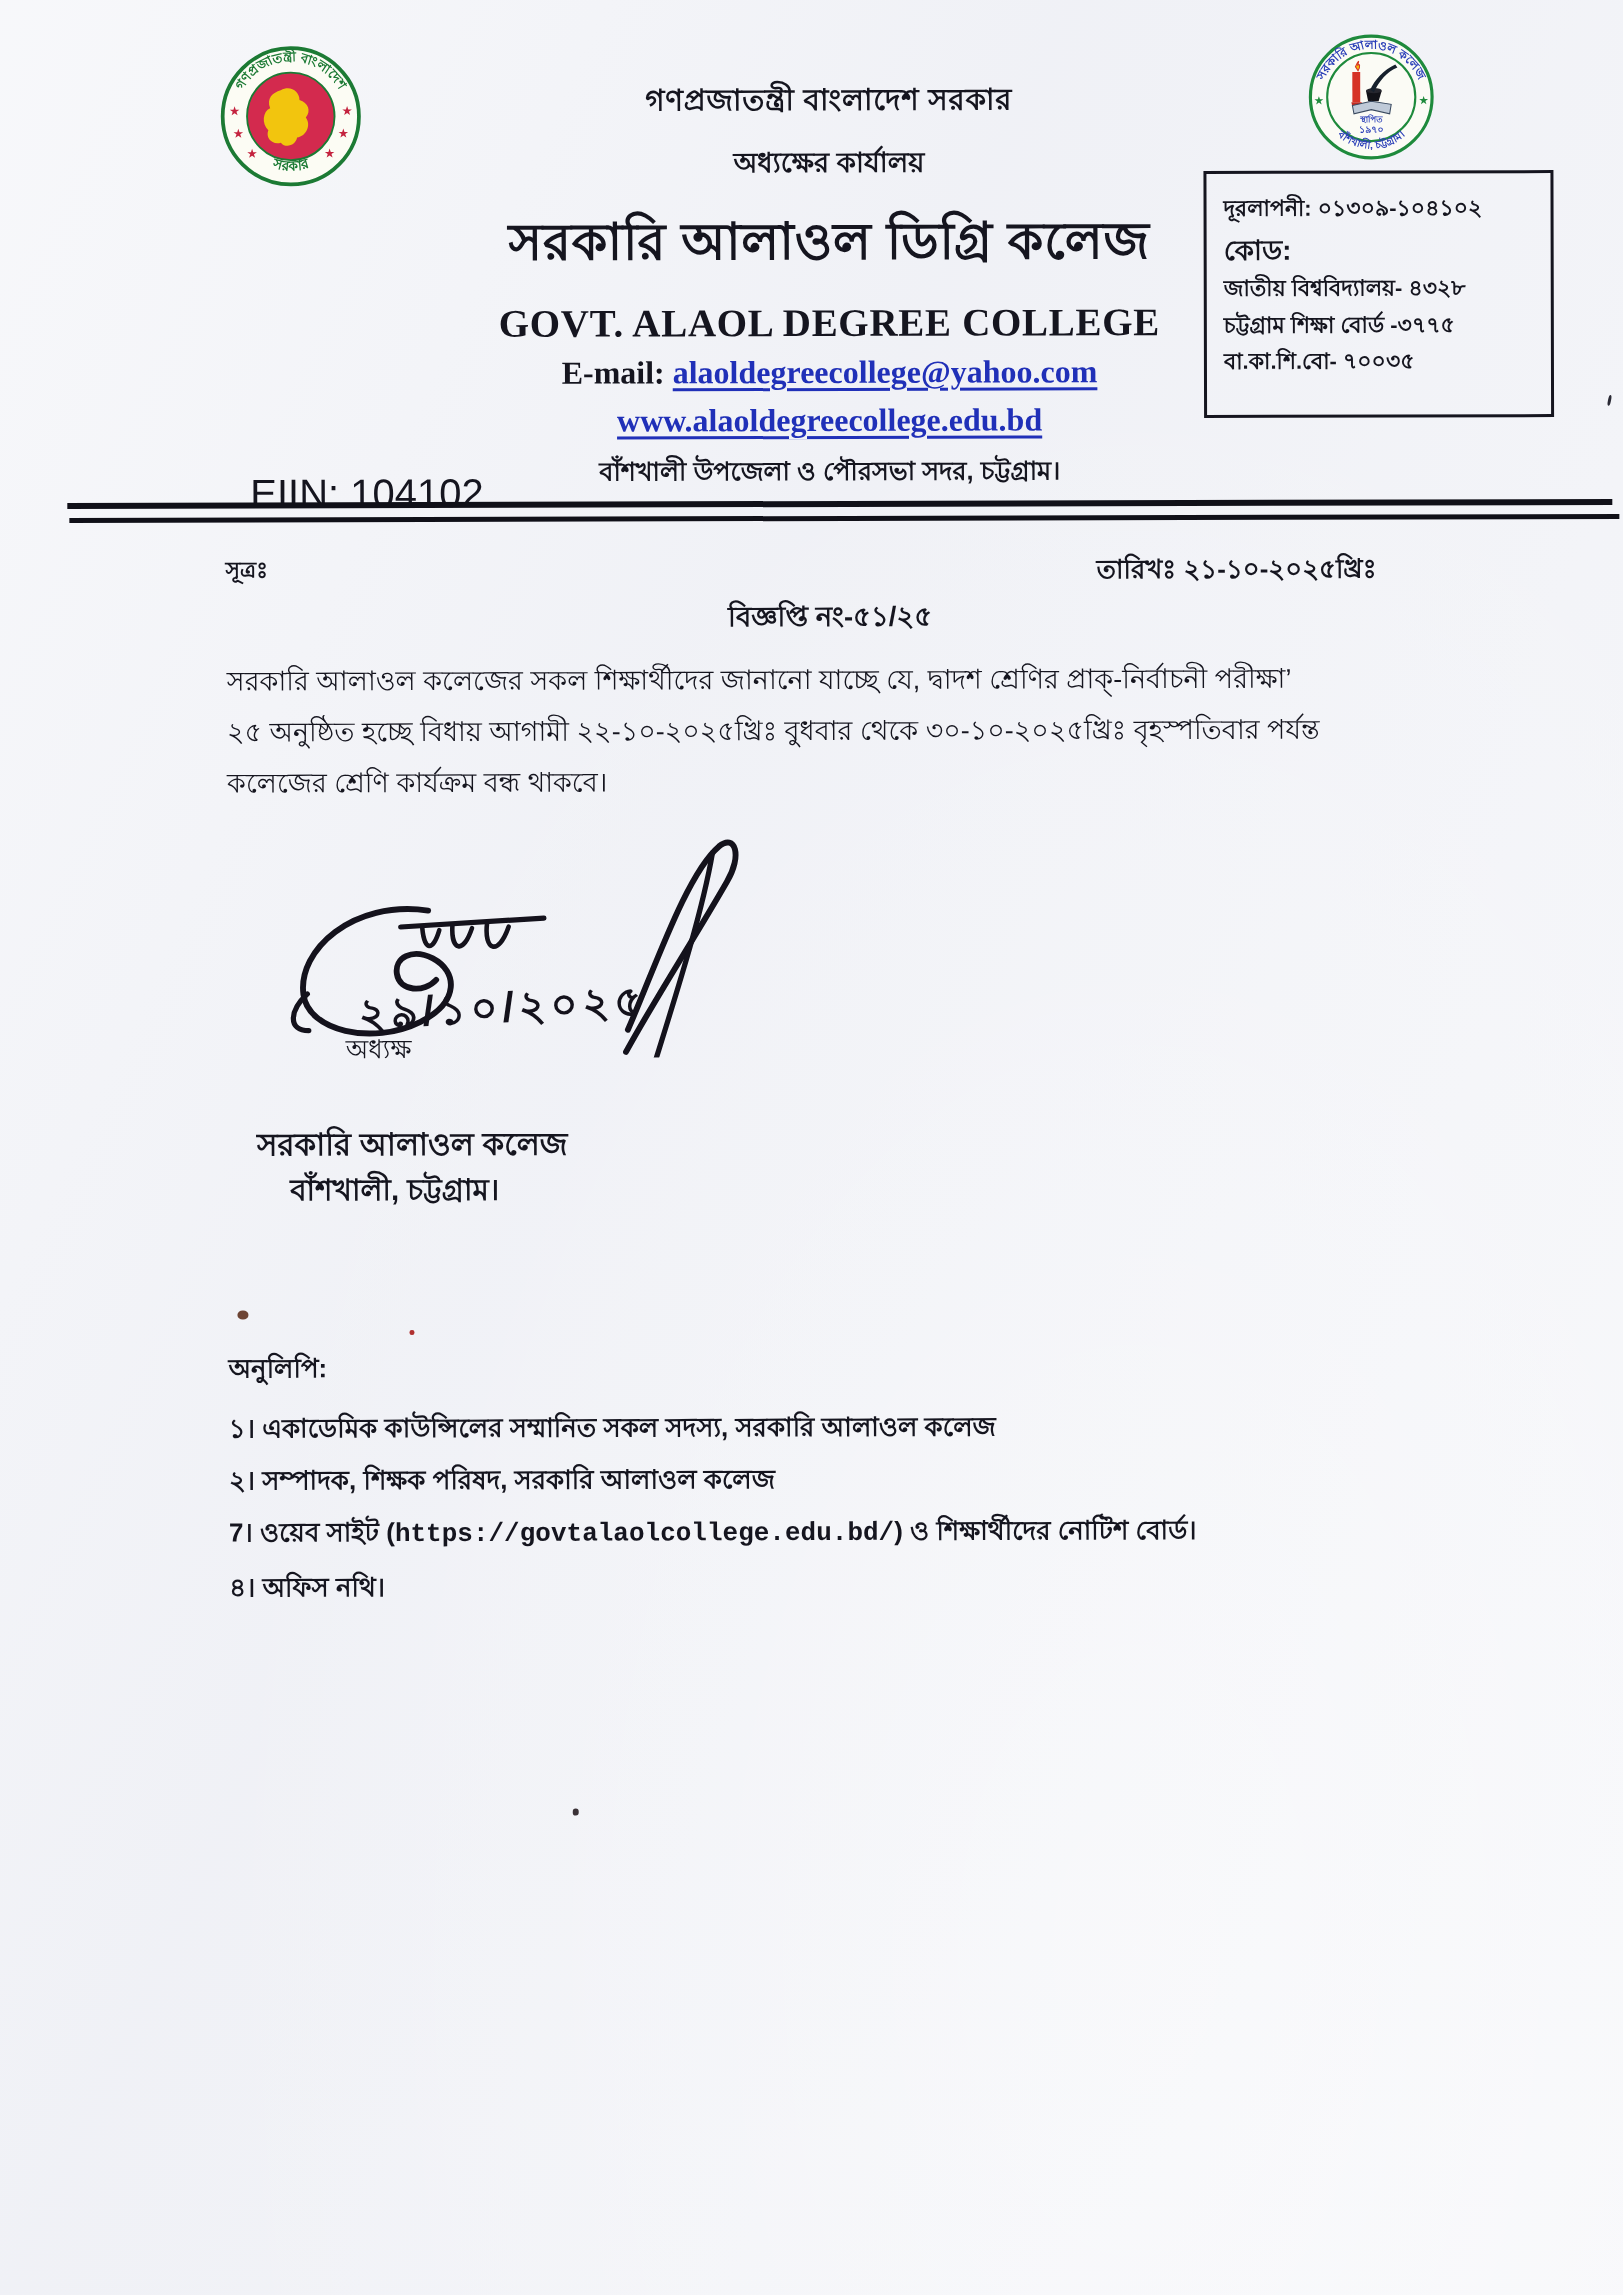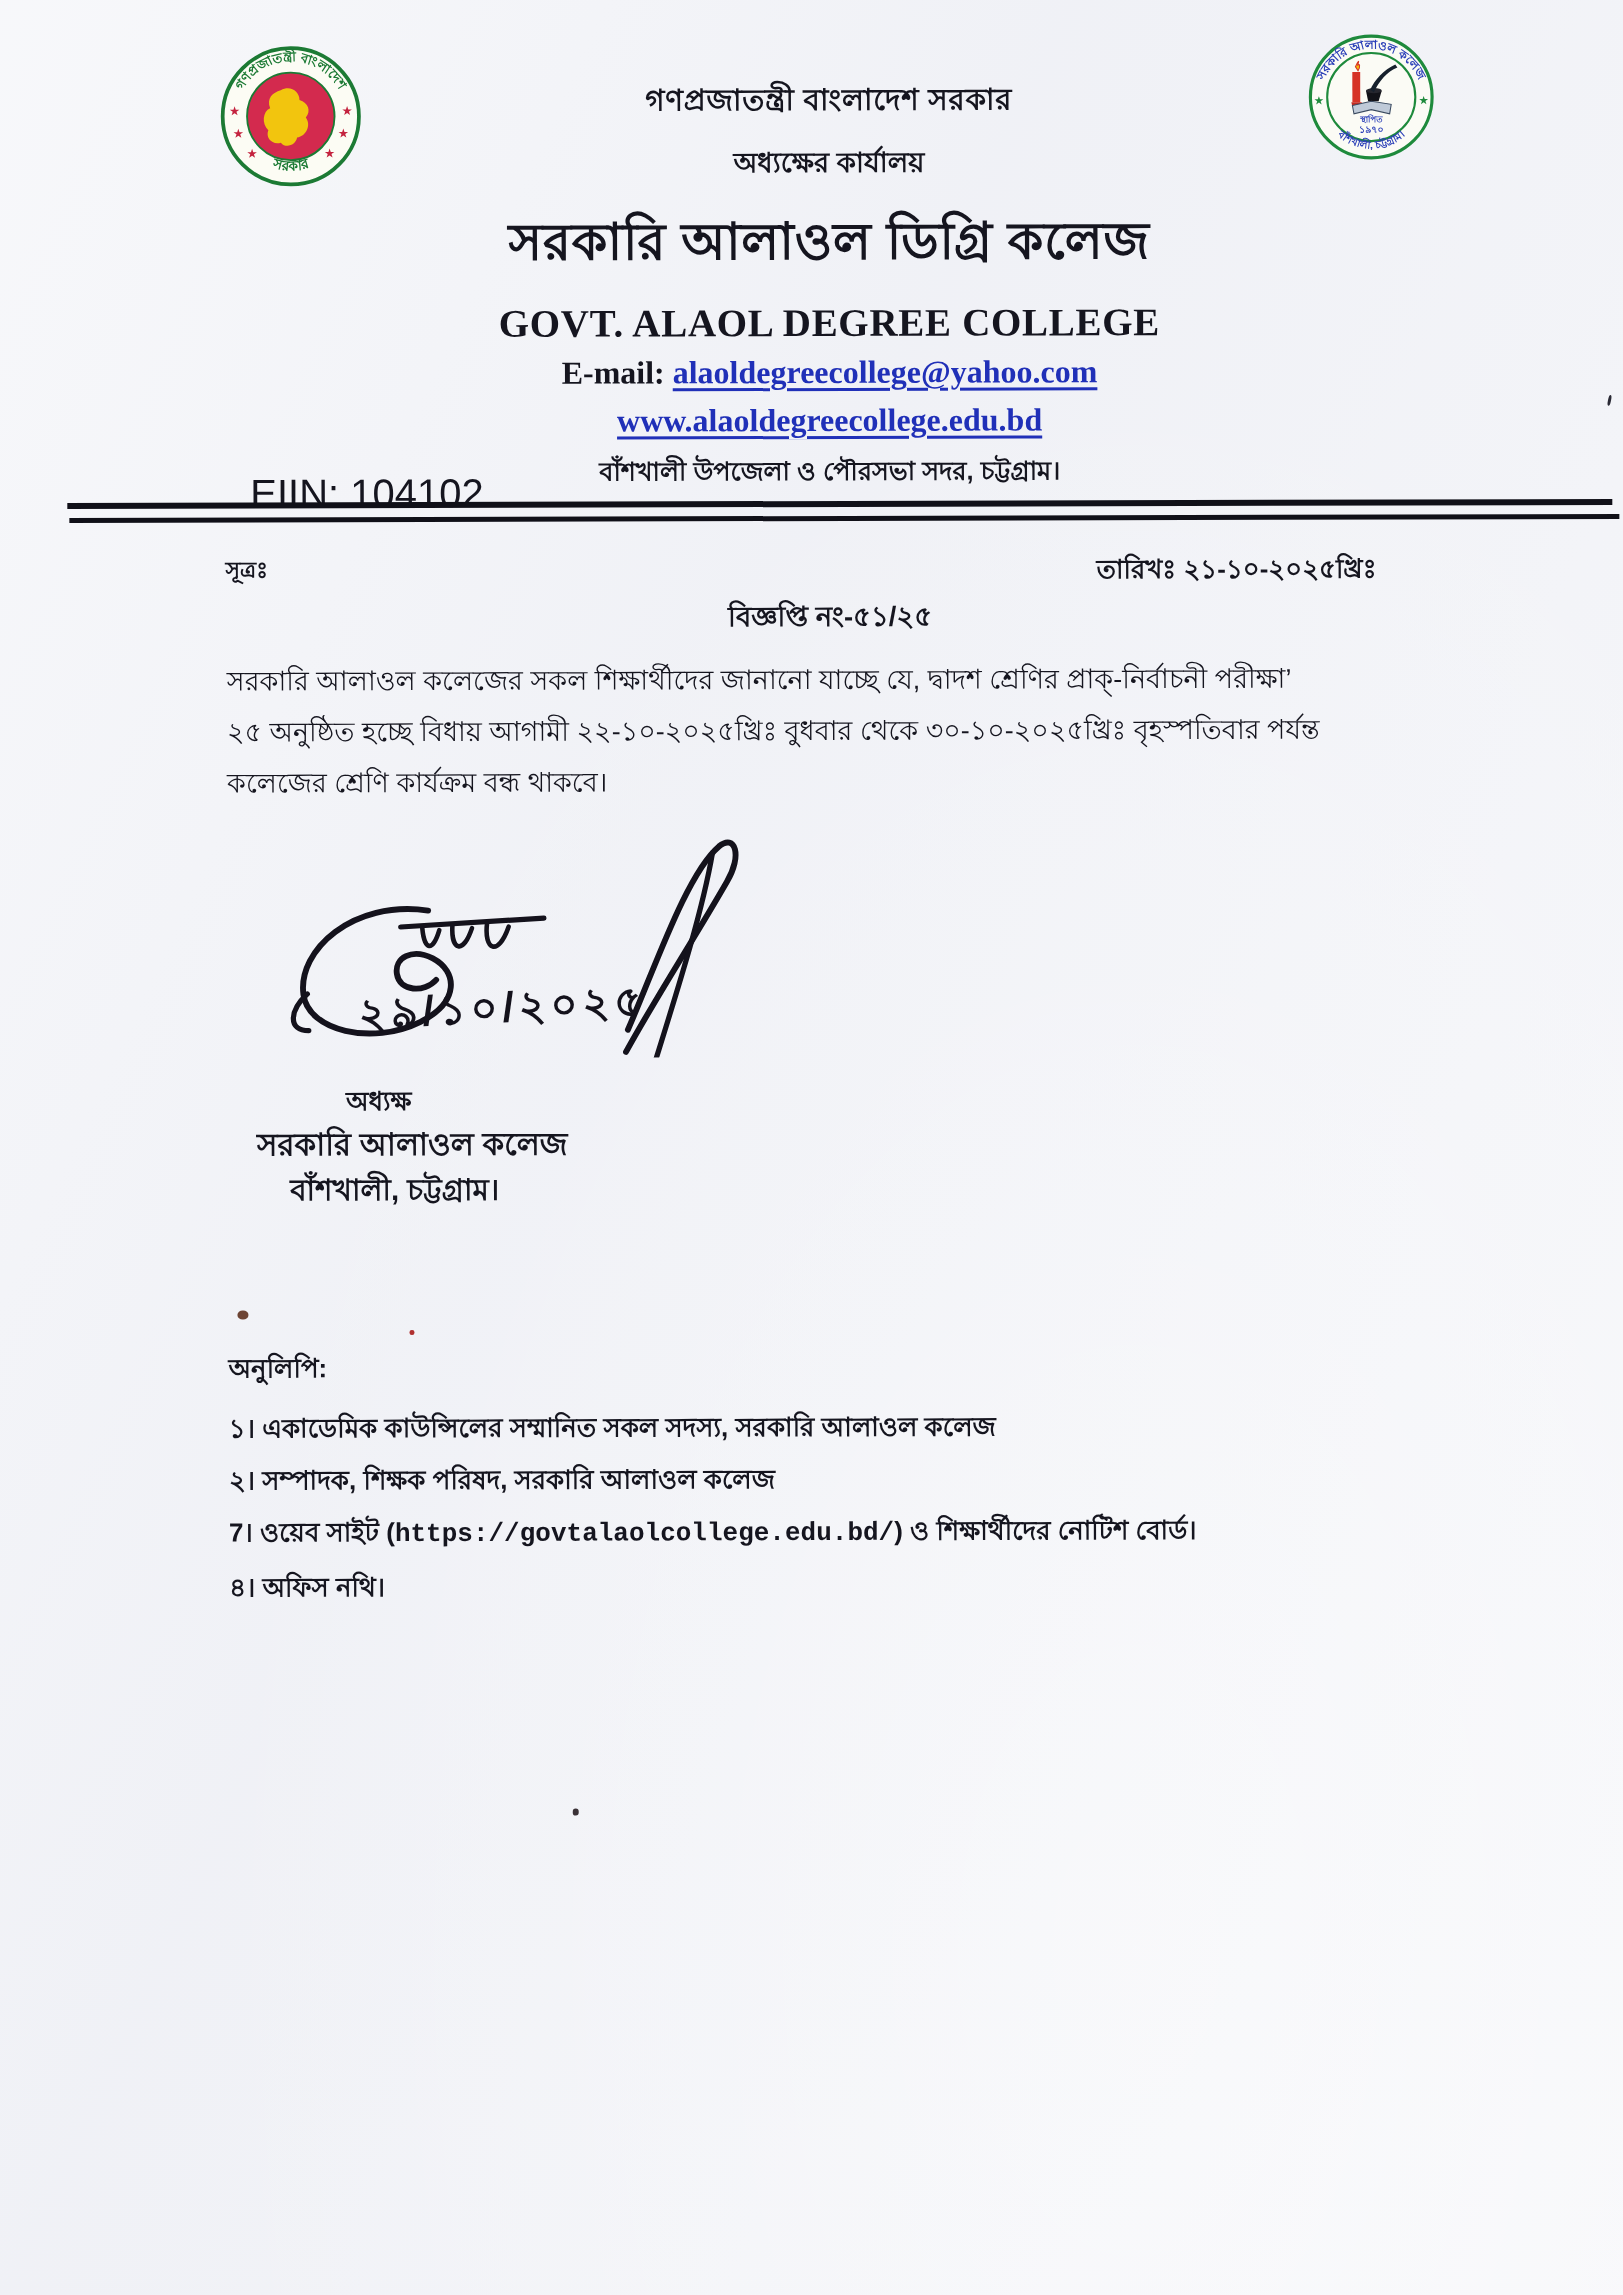--- a/index.html
+++ b/index.html
@@ -43,21 +43,21 @@
   .ref{position:absolute;left:227px;top:551px;font-size:22px;font-weight:600;}
   .date{position:absolute;left:1098px;top:550px;font-size:26px;font-weight:600;text-align:center;}
   .notice-no{position:absolute;left:406px;top:596px;width:851px;text-align:center;font-size:27.5px;font-weight:600;}
   
   .body-par{position:absolute;left:228px;top:655px;width:1244px;font-size:27px;font-weight:500;}
   .body-par .ln{line-height:51px;}
   
   .sig-svg{position:absolute;left:262px;top:821px;width:497px;height:236px;}
   .sig-date{position:absolute;left:359px;top:974px;font-size:42px;font-weight:600;color:#14121c;transform:rotate(-2.5deg);letter-spacing:4.6px;}
   .sig-name{position:absolute;left:244px;top:1029px;font-size:28px;font-weight:800;}
-  .sig-desig{position:absolute;left:346px;top:1080px;font-size:26px;font-weight:700;}
+  .sig-desig{position:absolute;left:346px;top:1028px;font-size:26px;font-weight:400;}
   .sig-org{position:absolute;left:257px;top:1119px;font-size:31px;font-weight:800;}
   .sig-place{position:absolute;left:290px;top:1166px;font-size:29.5px;font-weight:700;}
   
   .dist{position:absolute;left:228px;top:1347px;font-size:26px;font-weight:600;}
   .dist .heading{font-weight:700;}
   .dist .item{margin-top:21px;line-height:1.2;}
   .dist .item .url{font-family:Liberation Mono, monospace;}
   
   .speck{position:absolute;border-radius:50%;}
   .s1{left:237px;top:1309px;width:10.5px;height:8.5px;background:#6d4434;}
@@ -128,20 +128,27 @@
     <div class="head-center">
       <div class="govt-line">গণপ্রজাতন্ত্রী বাংলাদেশ সরকার</div>
       <div class="office-line">অধ্যক্ষের কার্যালয়</div>
       <div class="college-bn">সরকারি আলাওল ডিগ্রি কলেজ</div>
       <div class="college-en">GOVT. ALAOL DEGREE COLLEGE</div>
       <div class="email-line"><span>E-mail: </span><span class="link">alaoldegreecollege@yahoo.com</span></div>
       <div class="www-line"><span class="link">www.alaoldegreecollege.edu.bd</span></div>
       <div class="addr-line">বাঁশখালী উপজেলা ও পৌরসভা সদর, চট্টগ্রাম।</div>
     </div>
 
+    <div class="info-box">
+      <div class="phone">দূরলাপনী: ০১৩০৯-১০৪১০২</div>
+      <div class="code-label">কোড:</div>
+      <div class="code">জাতীয় বিশ্ববিদ্যালয়- ৪৩২৮</div>
+      <div class="code">চট্টগ্রাম শিক্ষা বোর্ড -৩৭৭৫</div>
+      <div class="code">বা.কা.শি.বো- ৭০০৩৫</div>
+    </div>
 
     <div class="eiin">EIIN: 104102</div>
     <div class="rule1"></div>
     <div class="rule2"></div>
 
     <div class="ref">সূত্রঃ</div>
     <div class="date">তারিখঃ ২১-১০-২০২৫খ্রিঃ</div>
     <div class="notice-no">বিজ্ঞপ্তি নং-৫১/২৫</div>
 
     <div class="body-par">

